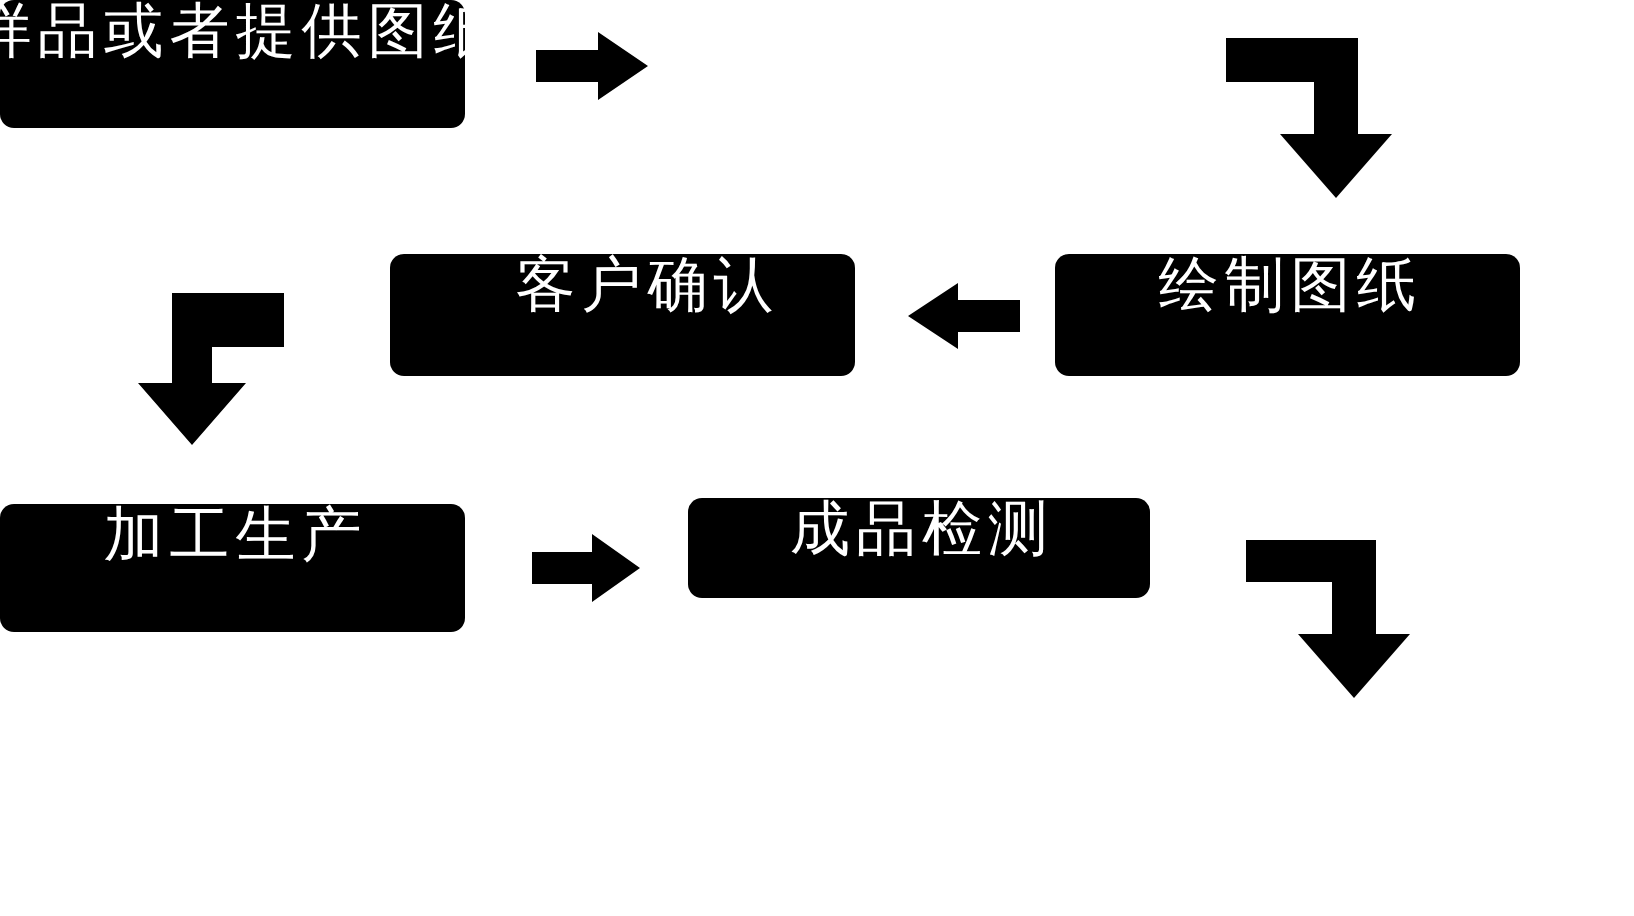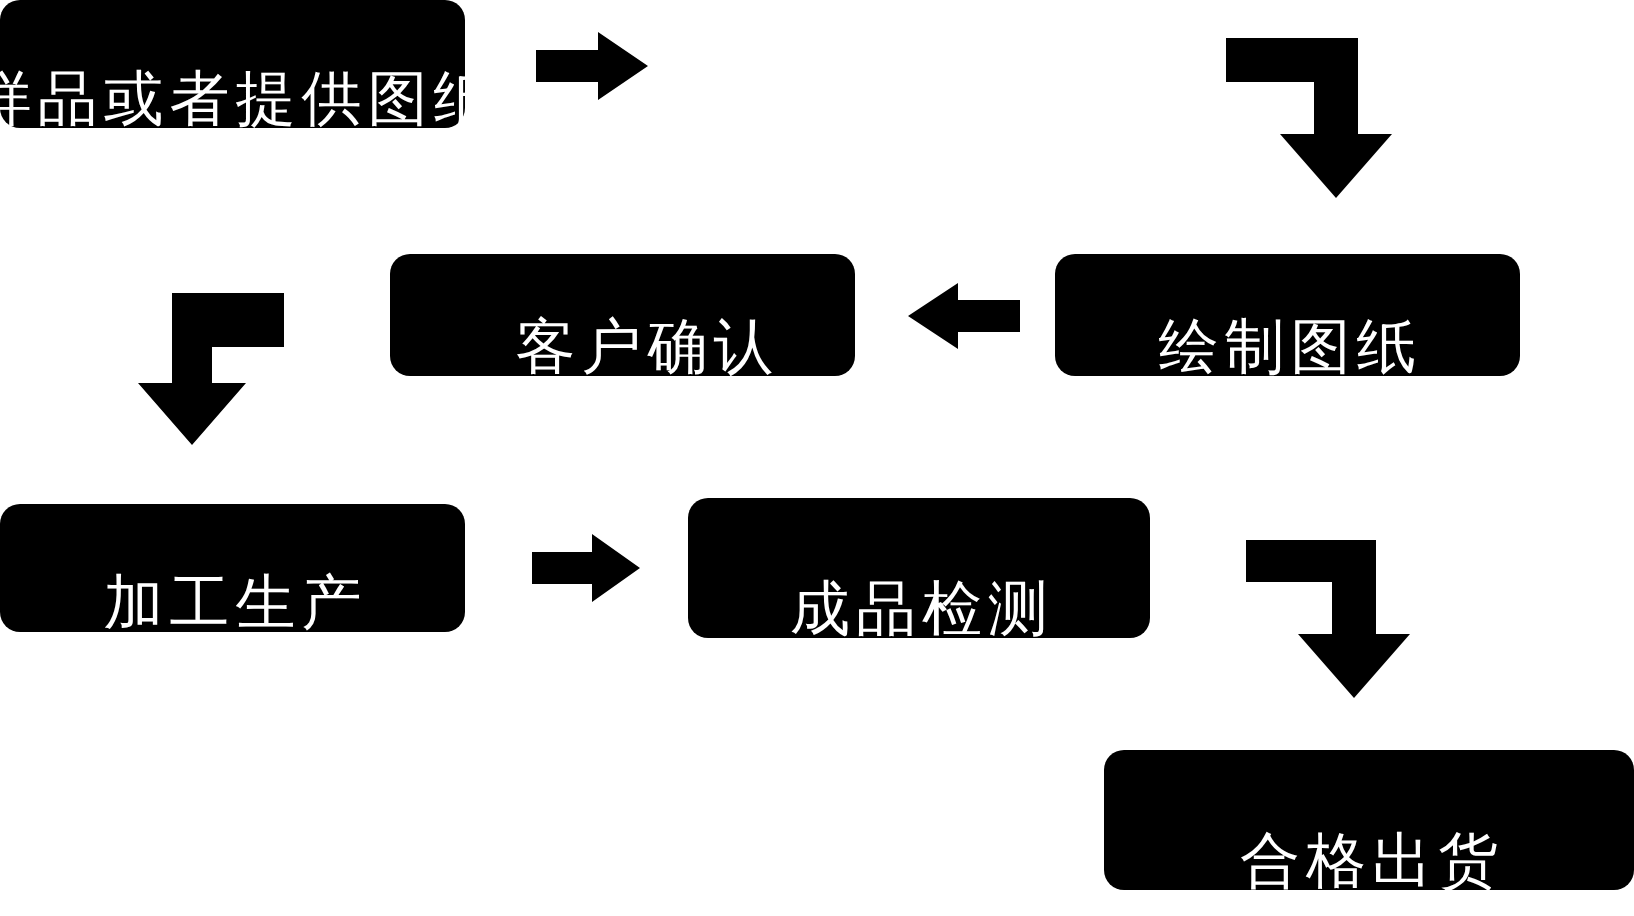--- a/index.html
+++ b/index.html
@@ -11,23 +11,23 @@
     position: relative;
     width: 1634px;
     height: 916px;
     background: #ffffff;
     overflow: hidden;
     font-family: "DejaVu Sans", "Liberation Sans", sans-serif;
   }
   .node {
     position: absolute;
     background: #000000;
-    border-radius: 20px;
+    border-radius: 14px;
     display: flex;
-    align-items: flex-end;
+    align-items: flex-start;
     justify-content: center;
     box-sizing: border-box;
   }
   .node-label {
     color: #ffffff;
     font-size: 60px;
     line-height: 1;
     letter-spacing: 6px;
     white-space: nowrap;
     text-indent: 6px;
@@ -85,27 +85,24 @@
   <div class="node" style="left:1055px; top:254px; width:465px; height:122px;">
     <span class="node-label">绘制图纸</span>
   </div>
 
   <div class="arrow" style="left:532px; top:534px; width:108px; height:68px;">
     <svg width="108" height="68" viewBox="0 0 108 68" aria-hidden="true">
       <polygon points="0,18 60,18 60,0 108,34 60,68 60,50 0,50" fill="#000000"></polygon>
     </svg>
   </div>
 
-  <div class="node" style="left:688px; top:498px; width:462px; height:140px;">
+  <div class="node" style="left:688px; top:498px; width:462px; height:100px;">
     <span class="node-label">成品检测</span>
   </div>
 
   <div class="arrow" style="left:1246px; top:540px; width:166px; height:158px;">
     <svg width="166" height="158" viewBox="0 0 166 158" aria-hidden="true">
       <polygon points="0,0 130,0 130,94 164,94 108,158 52,94 86,94 86,42 0,42" fill="#000000"></polygon>
     </svg>
   </div>
 
-  <div class="node" style="left:1104px; top:750px; width:530px; height:140px;">
-    <span class="node-label">合格出货</span>
-  </div>
 
 </div>
 
 </body></html>

